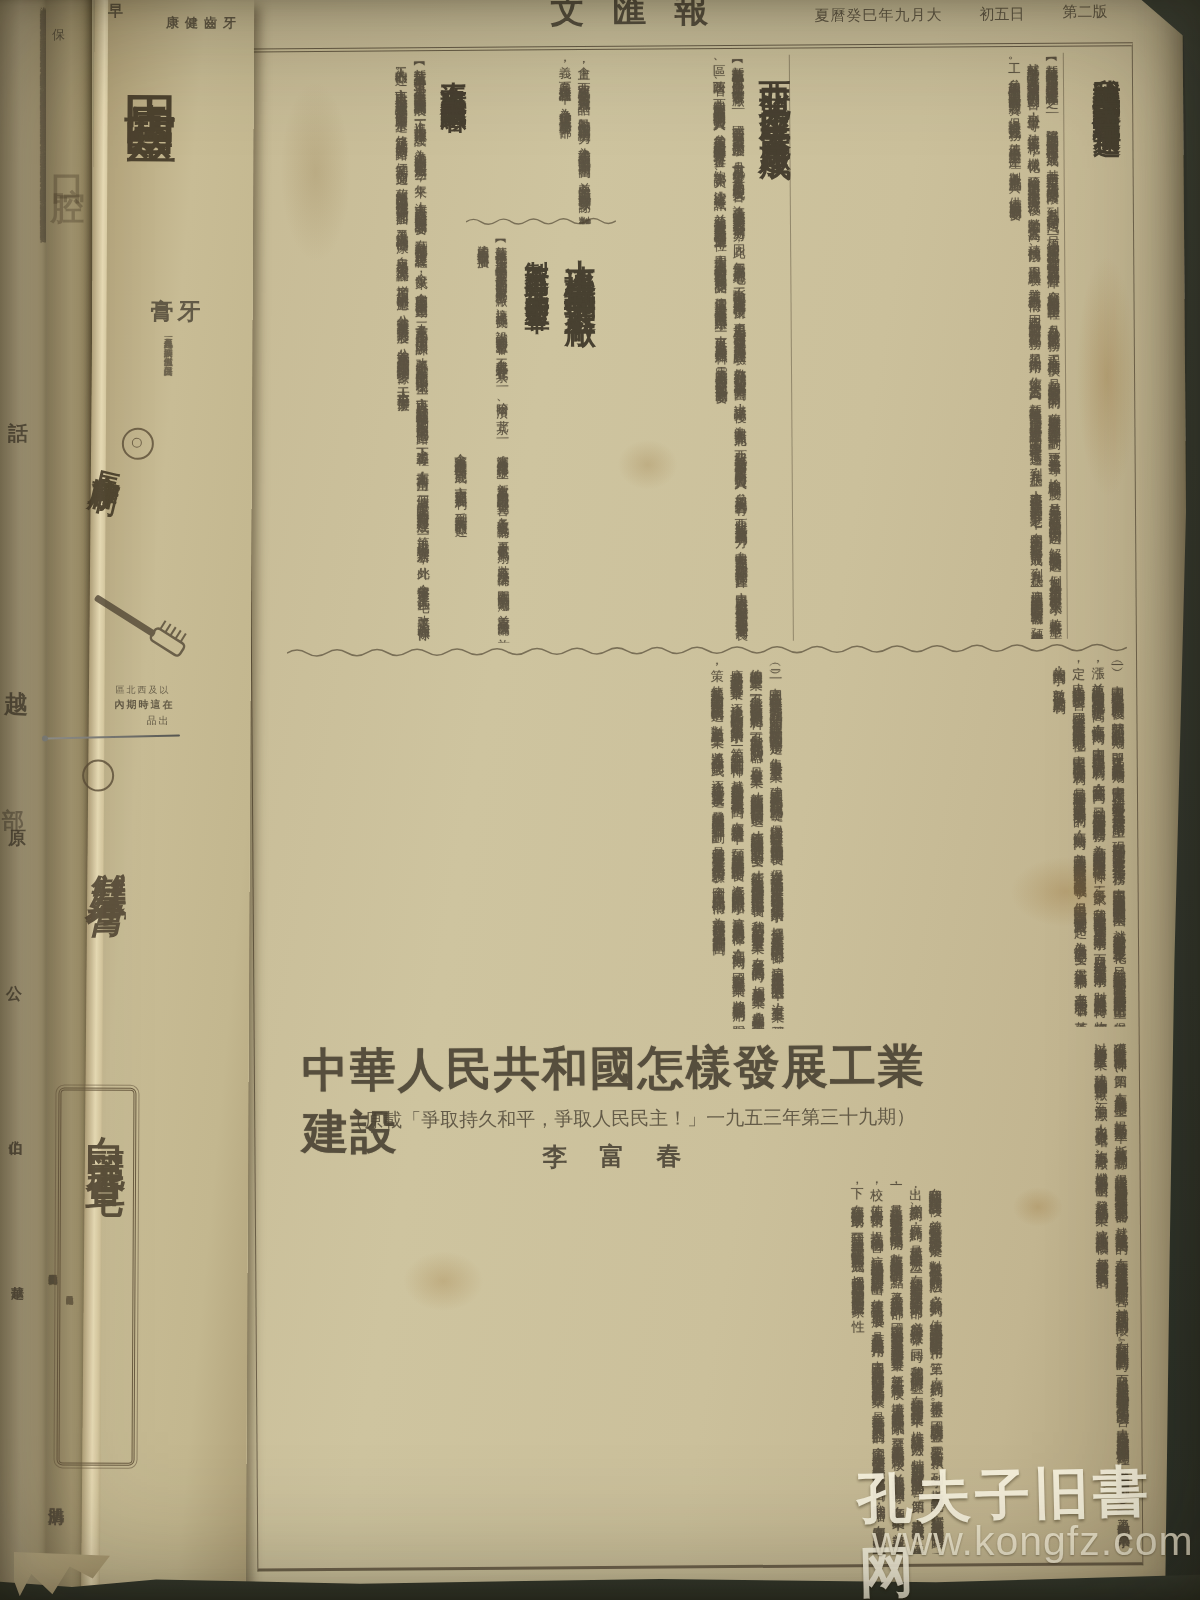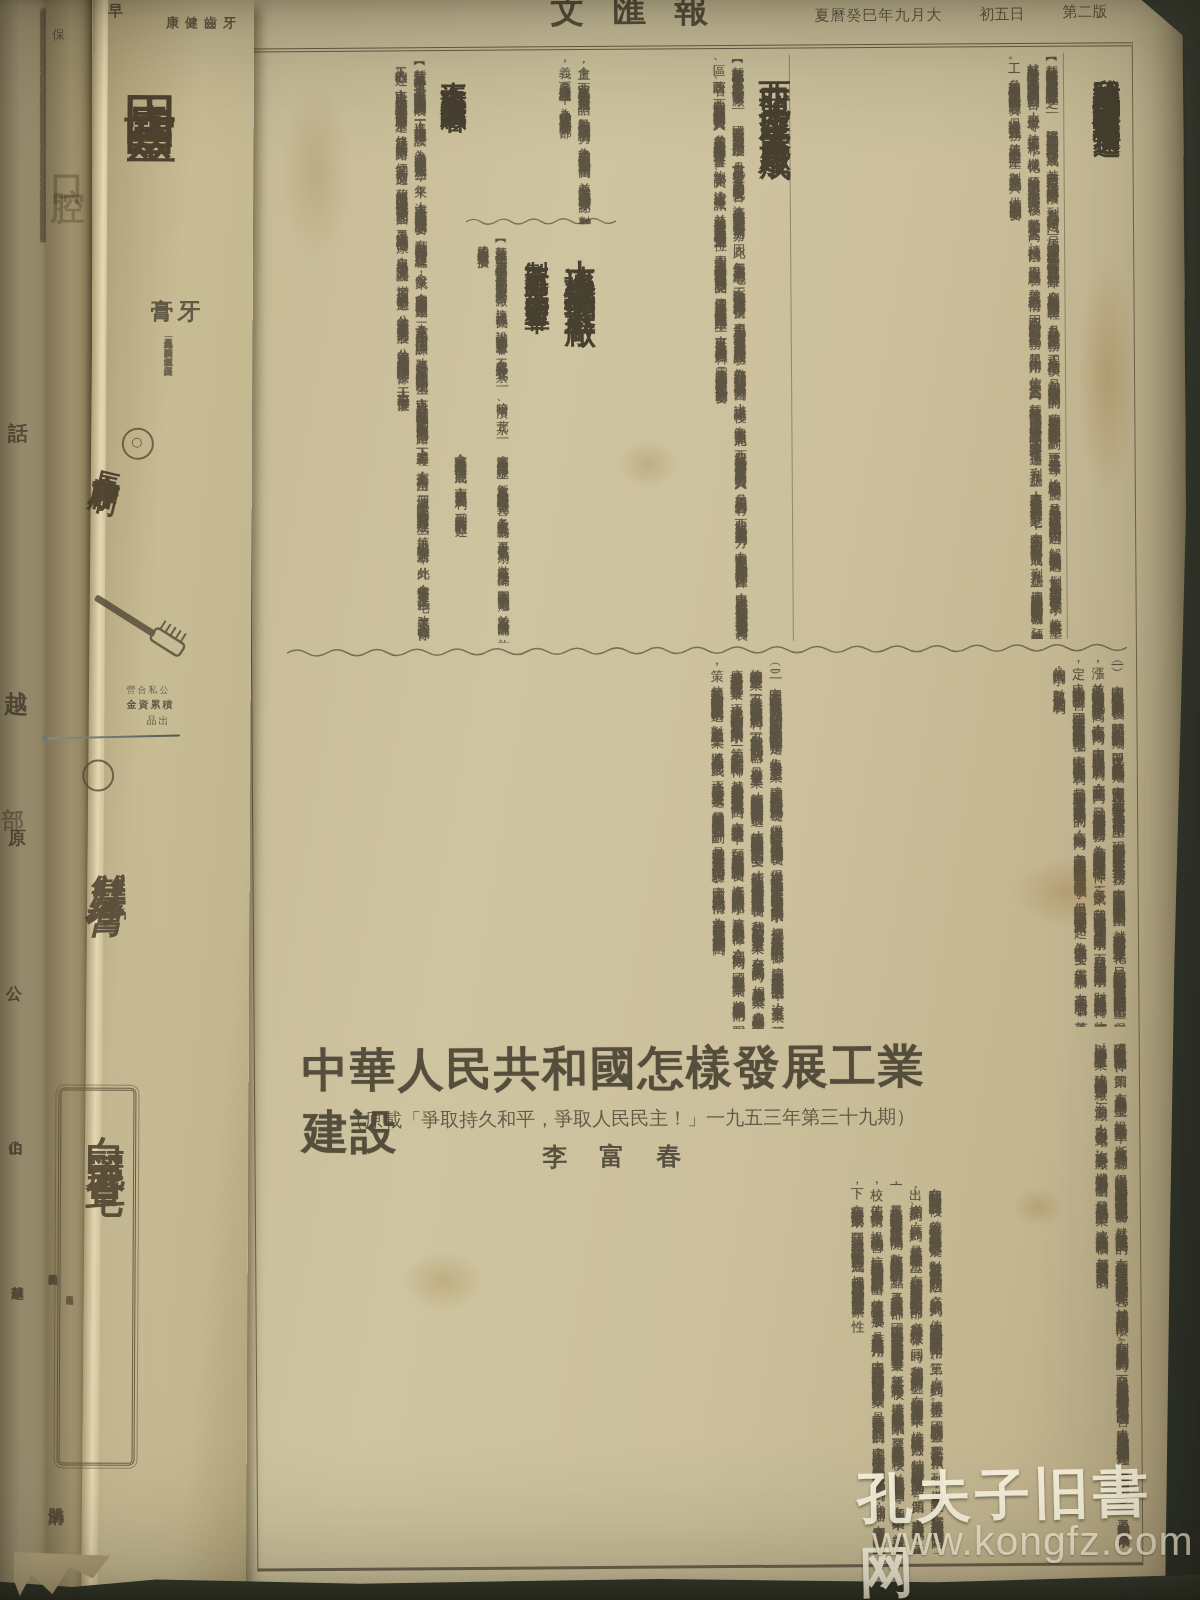--- a/index.html
+++ b/index.html
@@ -154,22 +154,22 @@
     <svg style="position:absolute;left:-20px;top:596px;transform:rotate(32deg);opacity:.75;" width="110" height="60" viewBox="0 0 110 60">
       <rect x="2" y="26" width="70" height="7" rx="3" fill="#4c4130"></rect>
       <rect x="70" y="22" width="34" height="14" rx="4" fill="none" stroke="#4c4130" stroke-width="2.5"></rect>
       <line x1="74" y1="22" x2="74" y2="12" stroke="#4c4130" stroke-width="2"></line>
       <line x1="80" y1="22" x2="80" y2="12" stroke="#4c4130" stroke-width="2"></line>
       <line x1="86" y1="22" x2="86" y2="12" stroke="#4c4130" stroke-width="2"></line>
       <line x1="92" y1="22" x2="92" y2="12" stroke="#4c4130" stroke-width="2"></line>
       <line x1="98" y1="22" x2="98" y2="12" stroke="#4c4130" stroke-width="2"></line>
     </svg>
 
-    <div class="frag rtl" style="left:-4px;top:684px;width:70px;font-size:9px;letter-spacing:2px;opacity:.75;">公私合營</div>
-    <div class="frag rtl" style="left:-6px;top:698px;width:76px;font-size:10px;font-weight:bold;letter-spacing:2px;opacity:.8;">積累資金</div>
+    <div class="frag rtl" style="left:-4px;top:684px;width:70px;font-size:9px;letter-spacing:2px;opacity:.75;">以及西北區</div>
+    <div class="frag rtl" style="left:-6px;top:698px;width:76px;font-size:10px;font-weight:bold;letter-spacing:2px;opacity:.8;">在這時期內</div>
     <div class="frag rtl" style="left:6px;top:714px;width:60px;font-size:10px;font-weight:normal;letter-spacing:2px;opacity:.8;">出品</div>
 
     <div class="circle" style="left:-22px;top:760px;width:28px;height:28px;"></div>
 
     <div class="v" style="left:-32px;top:842px;width:56px;height:236px;font-size:40px;font-weight:600;font-style:italic;color:#4e4230;line-height:1;letter-spacing:8px;transform:rotate(-2deg);opacity:.85;">雙妹牙膏</div>
 
     <div class="frame" style="left:-44px;top:1088px;width:72px;height:372px;">
       <div class="v" style="left:16px;top:14px;width:48px;height:340px;font-size:40px;font-weight:bold;color:#4a3f2c;line-height:1;letter-spacing:14px;opacity:.85;">白麗香皂</div>
       <div class="v" style="left:2px;top:200px;width:12px;height:160px;font-size:7.5px;color:#564a36;line-height:1.2;opacity:.7;">上海美通化學工業股份有限公司出品</div>
     </div>

